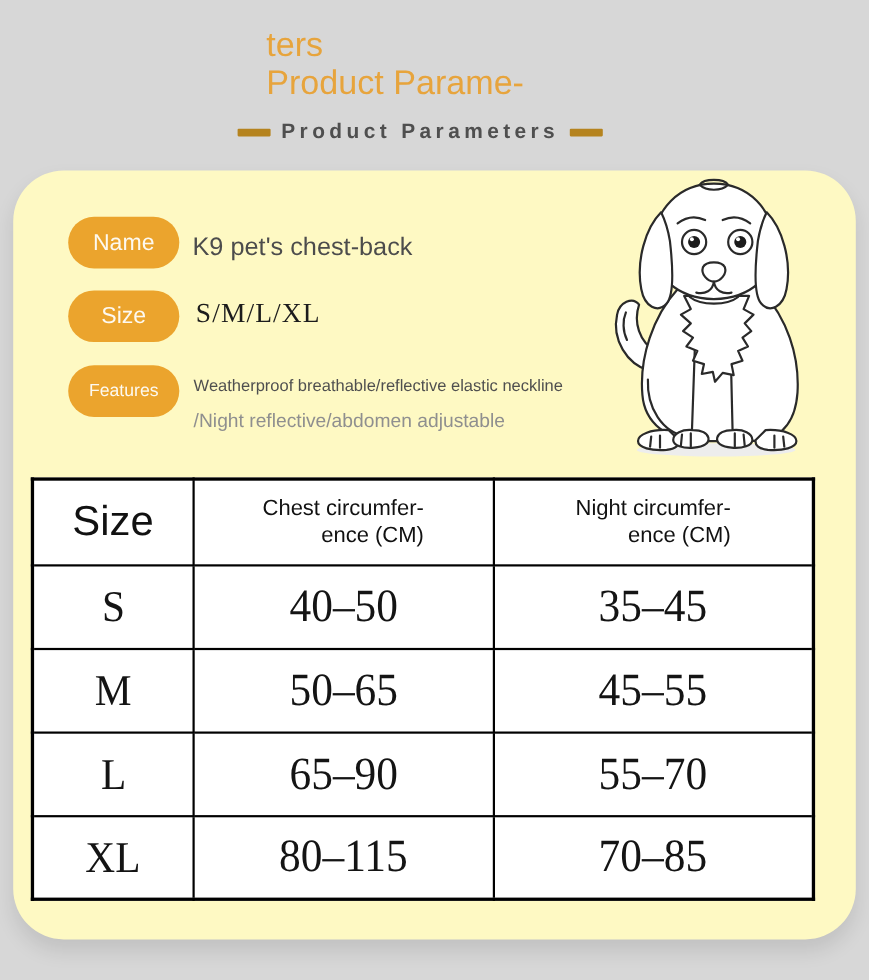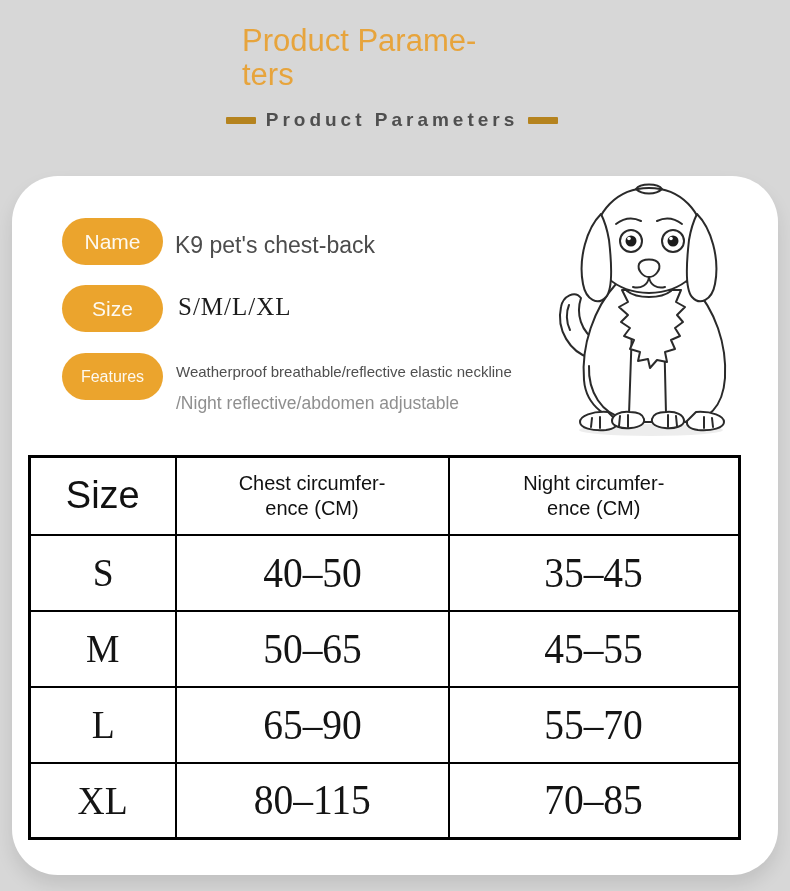--- a/index.html
+++ b/index.html
@@ -10,30 +10,30 @@
     -webkit-font-smoothing:antialiased;
   }
   
   .page-title{
     position:absolute;left:242px;top:24px;
     font-size:31px;line-height:34px;color:#e7a43c;font-weight:400;
   }
   .page-title span{display:block;}
   .section-heading{
     position:absolute;top:109px;left:0;width:764px;
-    display:flex;justify-content:center;align-items:center;gap:10px;margin-left:10px;
+    display:flex;justify-content:center;align-items:center;gap:10px;
   }
   .dash{width:30px;height:7px;background:#b5831e;border-radius:1px;}
   .section-heading-text{
     font-size:19px;font-weight:700;letter-spacing:4px;color:#4f4f4f;
   }
   
   .card{
-    position:absolute;left:12px;top:176px;width:766px;height:699px;
-    background:#ffffff;border-radius:46px;
+    position:absolute;left:12px;top:155px;width:766px;height:699px;
+    background:#fef9c3;border-radius:46px;
     box-shadow:0 10px 18px rgba(0,0,0,0.10);
   }
   
   .pill{
     position:absolute;left:50px;width:101px;height:47px;
     background:#eba42d;border-radius:24px;
     display:flex;align-items:center;justify-content:center;
     color:#fdf9f0;font-size:21px;
   }
   .pill-name{top:42px}
@@ -54,36 +54,36 @@
     border-collapse:collapse;table-layout:fixed;background:#fff;
     border:3px solid #000;
   }
   .size-table th,.size-table td{
     border:2.5px solid #000;text-align:center;vertical-align:middle;padding:0;
   }
   .size-table thead tr{height:78px;}
   .size-table tbody tr{height:76px;}
   .size-head{font-size:38px;font-weight:400;color:#111;}
   .th-block{
-    display:inline-block;text-align:center;
+    display:inline-block;text-align:right;
     font-size:20px;line-height:25px;font-weight:400;color:#111;
   }
   .th-block span{display:block;}
   .size-cell{font-family:"Liberation Serif", serif;font-size:40px;color:#141414;}
   .num-cell{font-family:Liberation Serif, serif;font-size:42px;color:#141414;}
   .num-cell .v,.size-cell .v{display:inline-block;transform:scaleX(.94);}
 </style>
 </head>
 <body>
 
 <div>
 
   <div class="page-title">
+    <span>ters</span>
     <span>Product Parame-</span>
-    <span>ters</span>
   </div>
 
   <div class="section-heading">
     <span class="dash"></span>
     <span class="section-heading-text">Product Parameters</span>
     <span class="dash"></span>
   </div>
 
   <section class="card">
 

